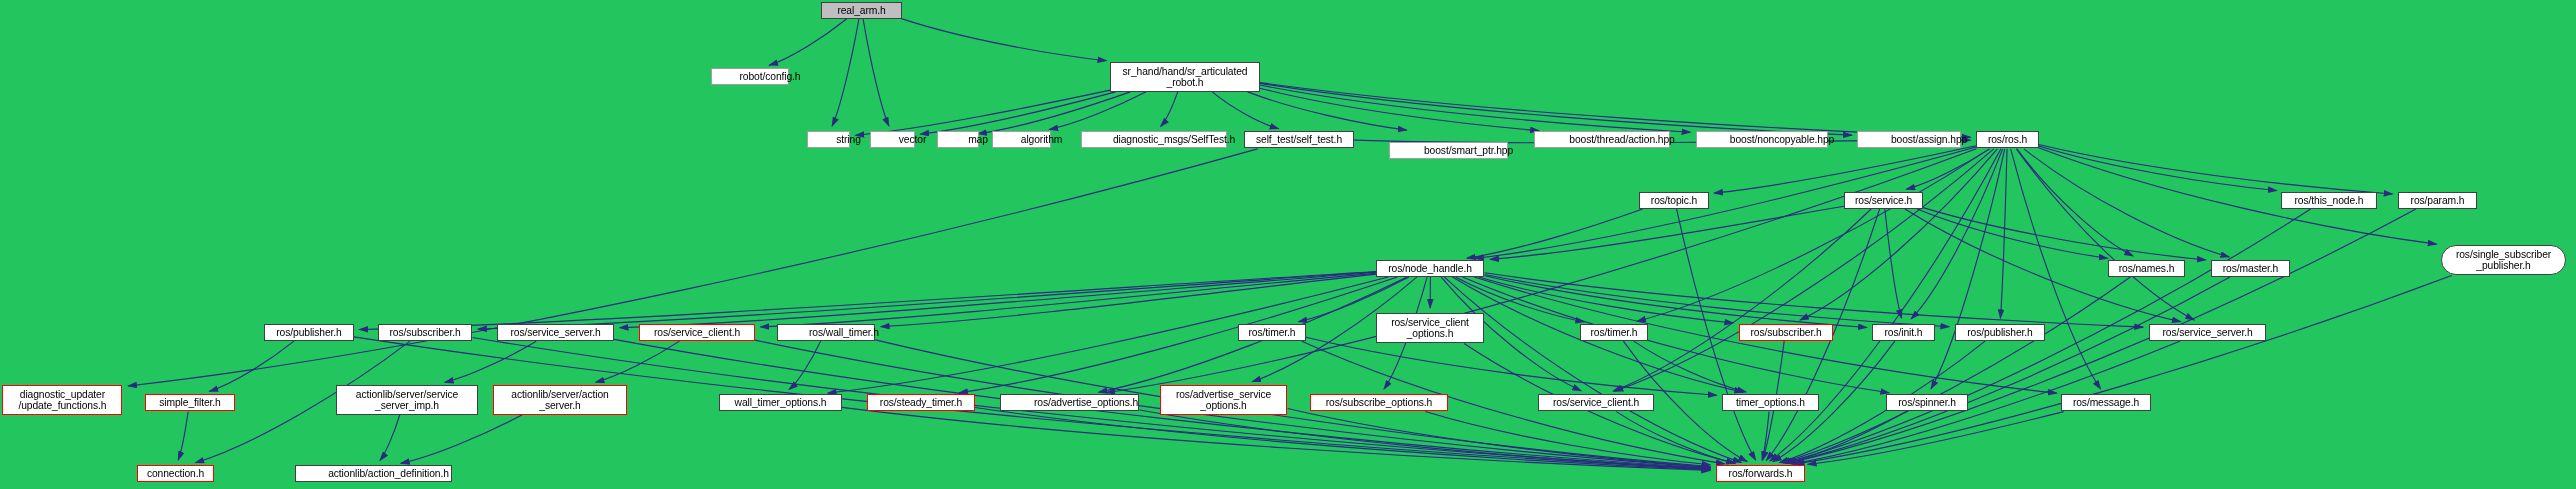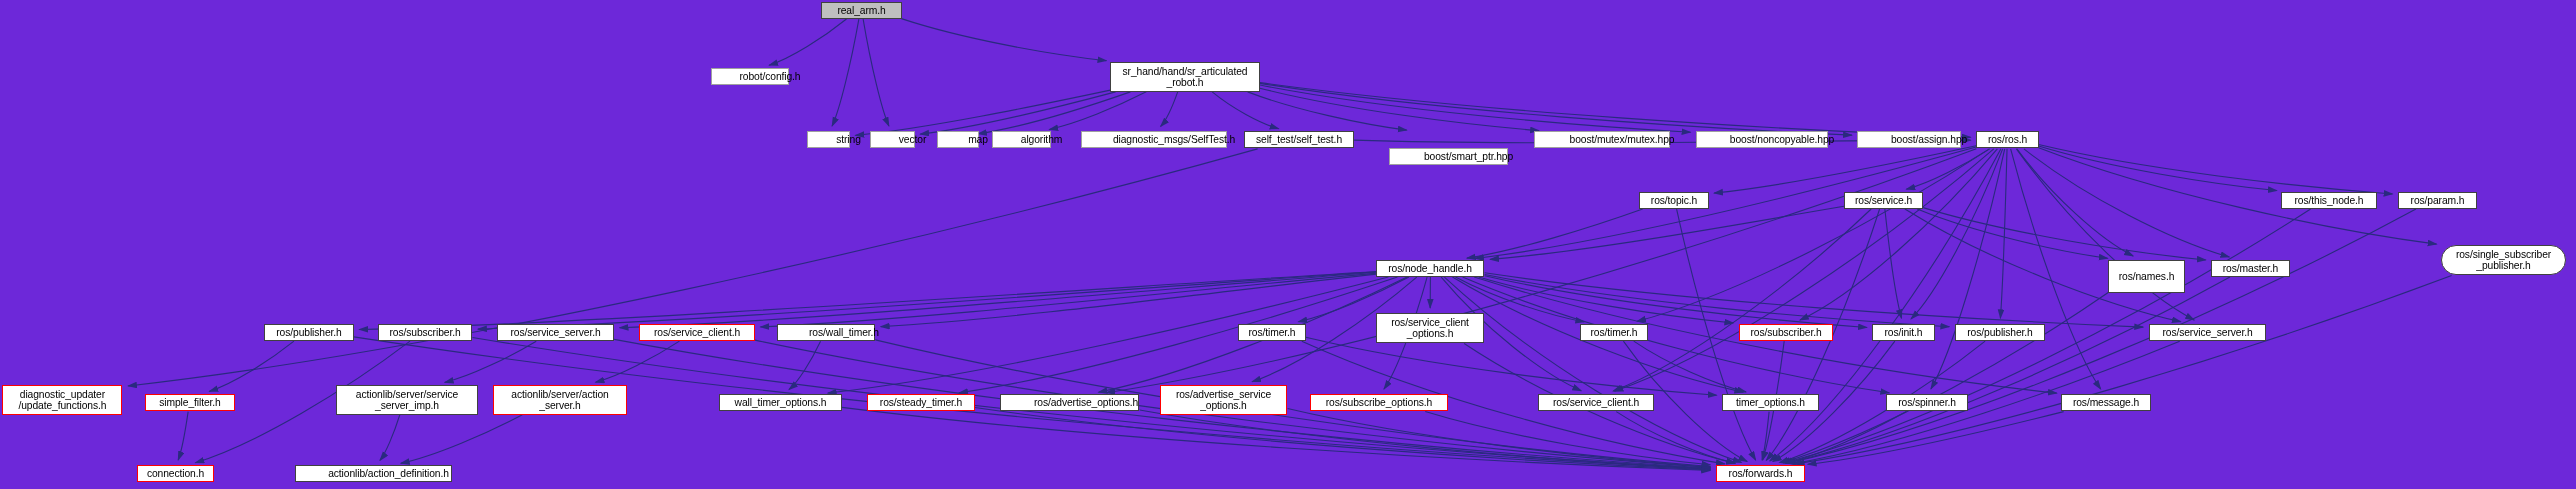--- a/index.html
+++ b/index.html
@@ -1,20 +1,20 @@
 <!DOCTYPE html>
 <html style="font-size:12.7px"><head>
 <meta charset="utf-8">
 <style>
   html,body{margin:0;padding:0;background:#ffffff;}
   #graph{
     position:relative;
     width:2576px;
     height:490px;
-    background:#6d28d9;
+    background:#22c55e;
     font-family:"Liberation Sans", sans-serif;
     overflow:hidden;
   }
   #edges{position:absolute;left:0;top:0;width:2576px;height:490px;pointer-events:none;}
   .node{
     position:absolute;
     box-sizing:border-box;
     display:flex;
     align-items:center;
     justify-content:center;
@@ -151,33 +151,33 @@
       <div class="node root" style="left: 821px; top: 1.6px; width: 81px; height: 17.4px;">real_arm.h</div>
       <div class="node grey" style="left: 711px; top: 68px; width: 78px; height: 17.4px;">robot/config.h</div>
       <div class="node dark" style="left: 1110px; top: 62px; width: 150px; height: 30px;">sr_hand/hand/sr_articulated
 _robot.h</div>
       <div class="node grey" style="left: 807px; top: 131px; width: 43px; height: 17.4px;">string</div>
       <div class="node grey" style="left: 870px; top: 131px; width: 45px; height: 17.4px;">vector</div>
       <div class="node grey" style="left: 937px; top: 131px; width: 36px; height: 17.4px;">map</div>
       <div class="node grey" style="left: 992px; top: 131px; width: 59px; height: 17.4px;">algorithm</div>
       <div class="node grey" style="left: 1081px; top: 131px; width: 146px; height: 17.4px;">diagnostic_msgs/SelfTest.h</div>
       <div class="node dark" style="left: 1244px; top: 131px; width: 110px; height: 17.4px;">self_test/self_test.h</div>
-      <div class="node grey" style="left: 1389px; top: 148px; width: 119px; height: 17.4px;">boost/smart_ptr.hpp</div>
-      <div class="node grey" style="left: 1534px; top: 131px; width: 136px; height: 17.4px;">boost/mutex/mutex.hpp</div>
+      <div class="node grey" style="left: 1389px; top: 142px; width: 119px; height: 17.4px;">boost/smart_ptr.hpp</div>
+      <div class="node grey" style="left: 1534px; top: 131px; width: 136px; height: 17.4px;">boost/thread/action.hpp</div>
       <div class="node grey" style="left: 1696px; top: 131px; width: 132px; height: 17.4px;">boost/noncopyable.hpp</div>
       <div class="node grey" style="left: 1857px; top: 131px; width: 104px; height: 17.4px;">boost/assign.hpp</div>
       <div class="node dark" style="left: 1976px; top: 131px; width: 63px; height: 17.4px;">ros/ros.h</div>
       <div class="node dark" style="left: 1639px; top: 192px; width: 70px; height: 17.4px;">ros/topic.h</div>
       <div class="node dark" style="left: 1844px; top: 192px; width: 79px; height: 17.4px;">ros/service.h</div>
       <div class="node dark" style="left: 2281px; top: 192px; width: 96px; height: 17.4px;">ros/this_node.h</div>
       <div class="node dark" style="left: 2398px; top: 192px; width: 79px; height: 17.4px;">ros/param.h</div>
       <div class="node dark" style="left: 2441px; top: 245px; width: 125px; height: 30px; border-radius: 15px;">ros/single_subscriber
 _publisher.h</div>
       <div class="node dark" style="left: 1376px; top: 260px; width: 108px; height: 17.4px;">ros/node_handle.h</div>
-      <div class="node dark" style="left: 2108px; top: 260px; width: 77px; height: 33px;">ros/names.h</div>
+      <div class="node dark" style="left: 2108px; top: 260px; width: 77px; height: 17px;">ros/names.h</div>
       <div class="node dark" style="left: 2211px; top: 260px; width: 79px; height: 17.4px;">ros/master.h</div>
       <div class="node dark" style="left: 264px; top: 324px; width: 90px; height: 17.4px;">ros/publisher.h</div>
       <div class="node dark" style="left: 378px; top: 324px; width: 94px; height: 17.4px;">ros/subscriber.h</div>
       <div class="node dark" style="left: 497px; top: 324px; width: 117px; height: 17.4px;">ros/service_server.h</div>
       <div class="node red" style="left: 639px; top: 324px; width: 116px; height: 17.4px;">ros/service_client.h</div>
       <div class="node dark" style="left: 777px; top: 324px; width: 98px; height: 17.4px; padding-left: 36px;">ros/wall_timer.h</div>
       <div class="node dark" style="left: 1238px; top: 324px; width: 68px; height: 17.4px;">ros/timer.h</div>
       <div class="node dark" style="left: 1376px; top: 313px; width: 108px; height: 30px;">ros/service_client
 _options.h</div>
       <div class="node dark" style="left: 1580px; top: 324px; width: 68px; height: 17.4px;">ros/timer.h</div>

